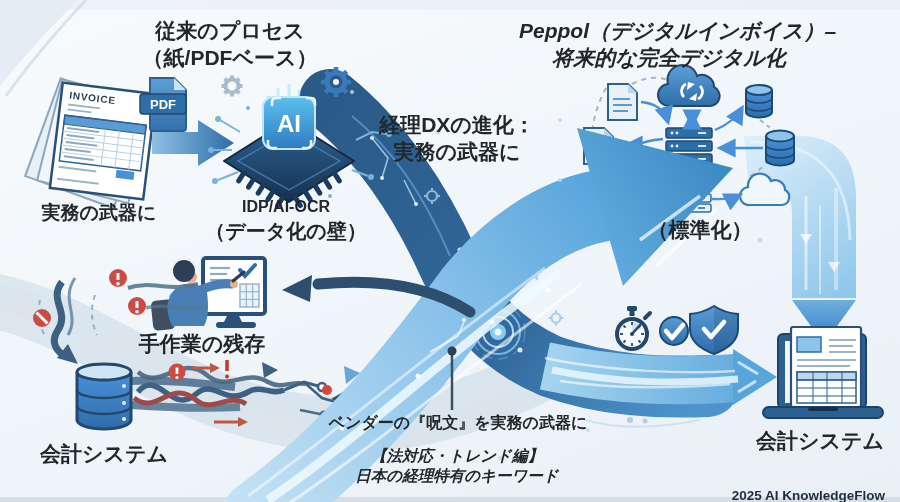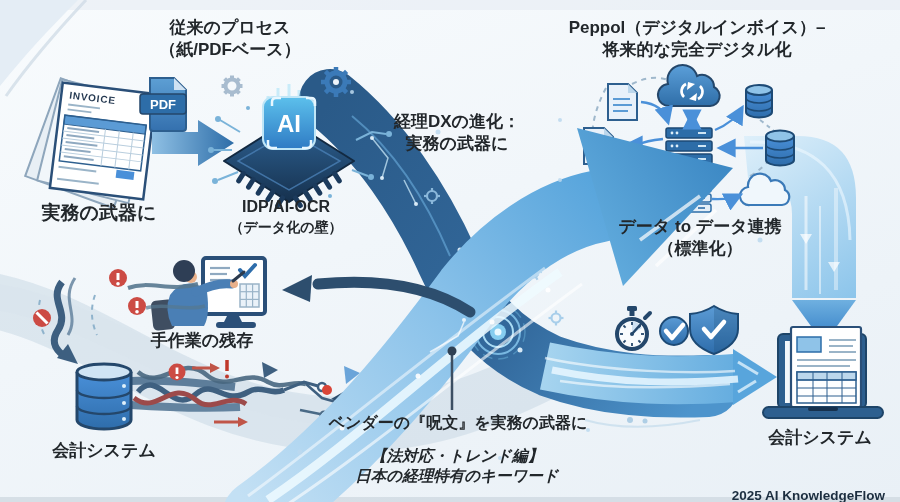--- a/index.html
+++ b/index.html
@@ -3,25 +3,25 @@
 <meta charset="utf-8">
 <style>
   html,body{margin:0;padding:0;background:#dfe6ec;}
   #stage{
     position:relative;width:900px;height:502px;overflow:hidden;
     background:linear-gradient(160deg,#f8fbfd 0%,#f1f6fa 45%,#e9f0f6 100%);
     font-family:"Liberation Sans","DejaVu Sans",sans-serif;
   }
   #stage svg.art{position:absolute;left:0;top:0;}
   .label{position:absolute;font-weight:700;text-align:center;color:#22272b;line-height:1.3;white-space:nowrap;}
-  .l17{font-size:17px;}
+  .l17{font-size:21px;}
   .l16{font-size:16px;}
   .l15{font-size:15.5px;}
   .l19{font-size:19px;}
-  .l14{font-size:14px;}
+  .l14{font-size:20px;}
   .l13{font-size:13.5px;}
   .watermark{color:#1c2e40;}
   .svgtext{font-family:"Liberation Sans","DejaVu Sans",sans-serif;}
 </style>
 </head>
 <body>
 
 <div id="stage">
 
 <svg class="art" width="900" height="502" viewBox="0 0 900 502">
@@ -582,39 +582,38 @@
     <circle cx="500" cy="458" r="2"></circle>
         <circle cx="560" cy="120" r="2"></circle>
   </g>
 </svg>
 
 <div class="label l17" style="left:120px;top:17px;width:220px;">
   <span style="display:block;">従来のプロセス</span>
   <span style="display:block;">（紙/PDFベース）</span>
 </div>
 
-<div class="label l17" style="left:547px;top:17px;width:300px;">
+<div class="label l17" style="left:519px;top:17px;width:300px;font-style:italic;">
   <span style="display:block;">Peppol（デジタルインボイス）–</span>
   <span style="display:block;">将来的な完全デジタル化</span>
 </div>
 
 <div class="label l17" style="left:357px;top:86px;width:200px;">
   <span style="display:block;margin-top:25px;">経理DXの進化：</span>
   <span style="display:block;">実務の武器に</span>
 </div>
 
 <div class="label l19" style="left:29px;top:201px;width:140px;">実務の武器に</div>
 
 <div class="label" style="left:196px;top:197px;width:180px;text-align:center;">
   <span class="l16" style="display:block;">IDP/AI-OCR</span>
   <span class="l14" style="display:block;">（データ化の壁）</span>
 </div>
 
 <div class="label l17" style="left:590px;top:216px;width:220px;">
-  <span style="display:block;">データ to データ連携</span>
   <span style="display:block;">（標準化）</span>
 </div>
 
 <div class="label l17" style="left:122px;top:330px;width:160px;">手作業の残存</div>
 
 <div class="label l17" style="left:24px;top:440px;width:160px;">会計システム</div>
 
 <div class="label l16" style="left:308px;top:413px;width:300px;">ベンダーの『呪文』を実務の武器に</div>
 
 <div class="label l15" style="left:307px;top:446px;width:300px;font-style:italic;">

